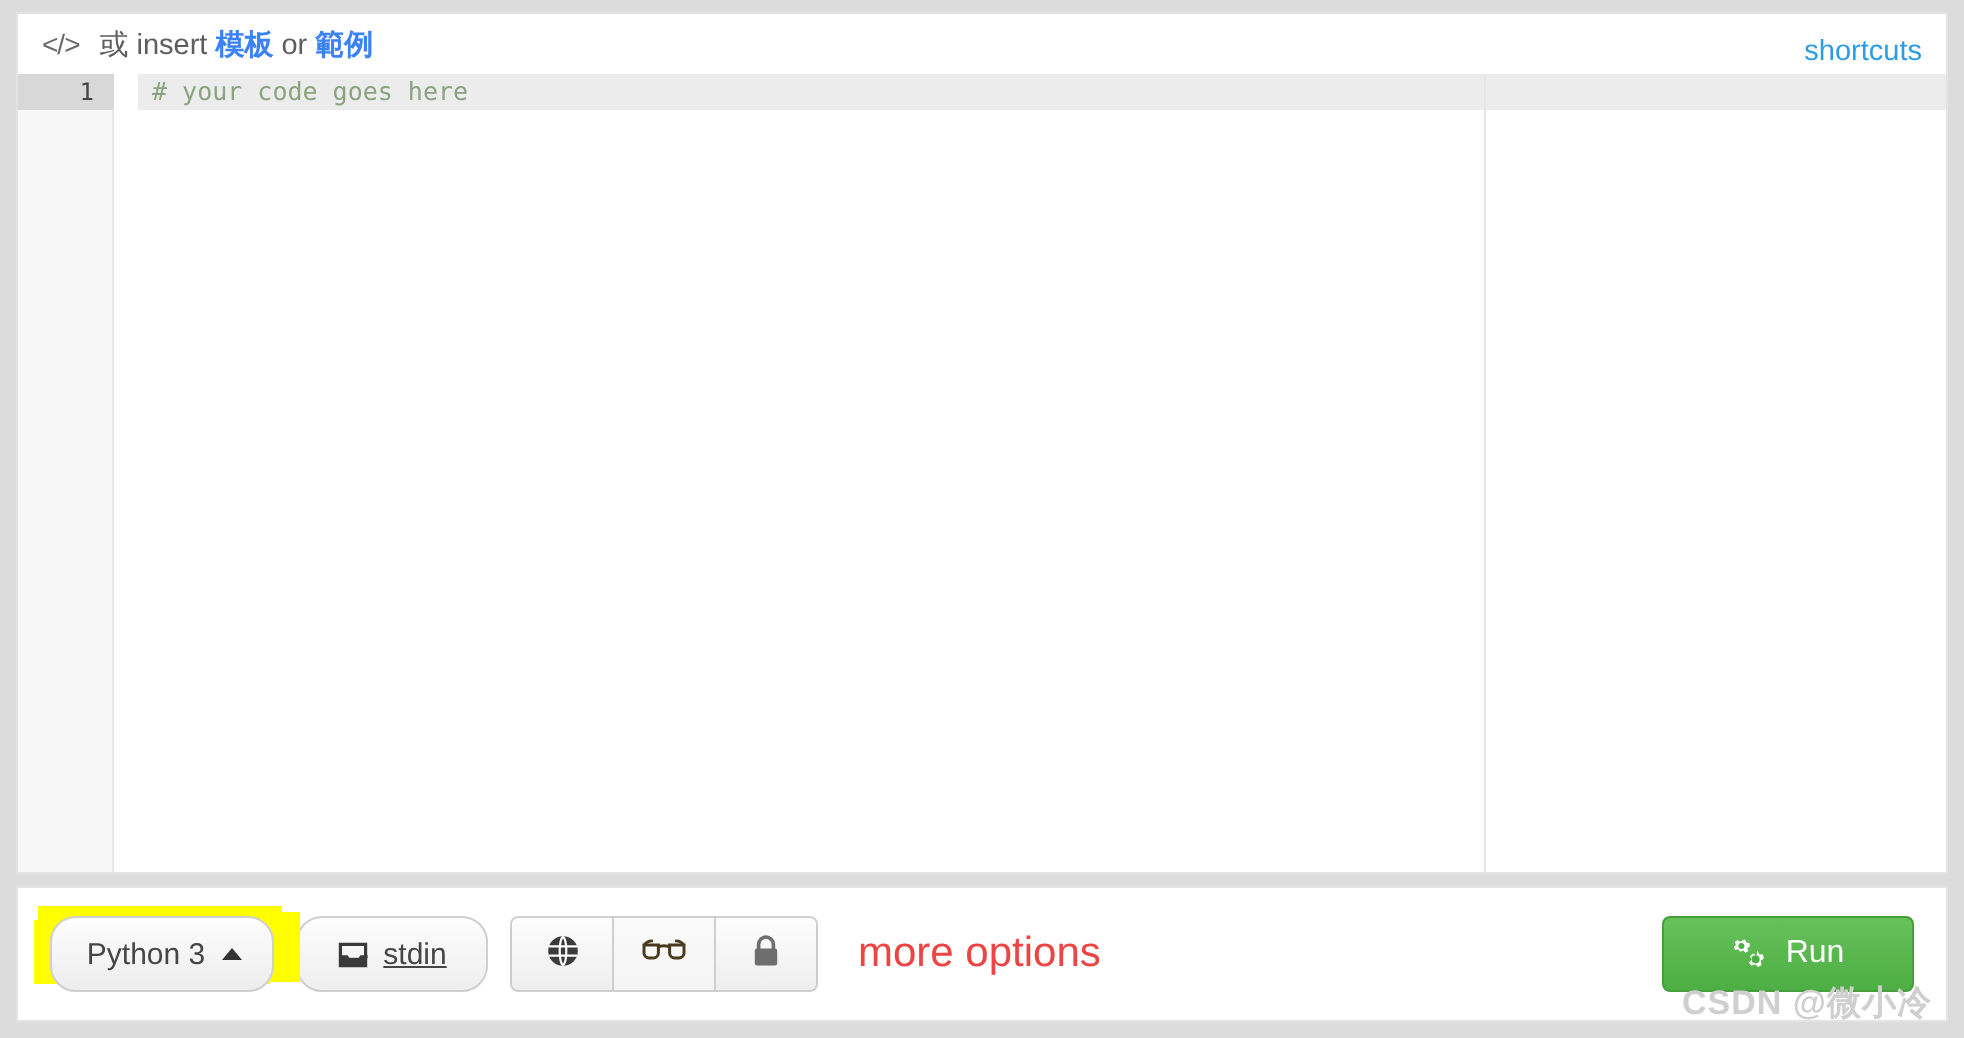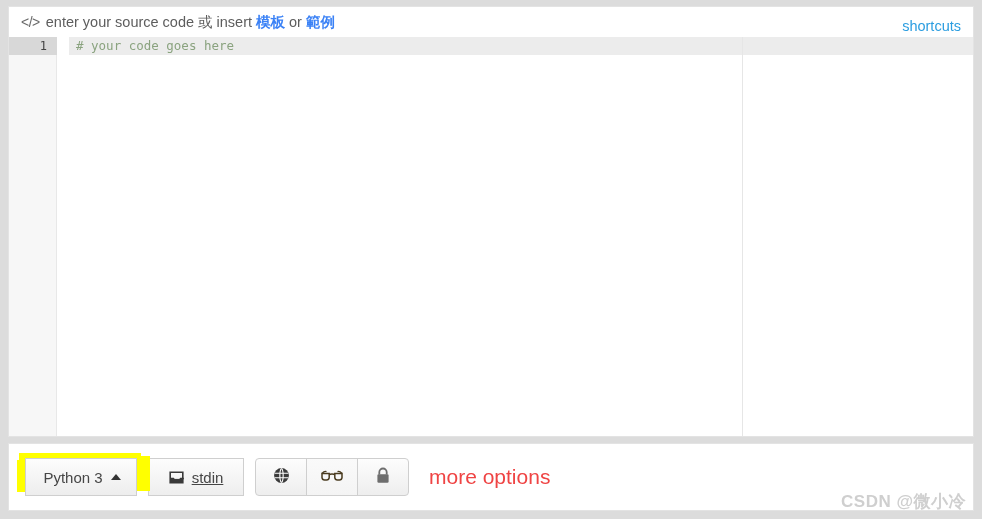--- a/index.html
+++ b/index.html
@@ -166,21 +166,21 @@
     right: 16px;
     height: 42px;
     display: flex;
     align-items: center;
   }
 
   .btn {
     height: 38px;
     box-sizing: border-box;
     border: 1px solid #cfcfcf;
-    border-radius: 0;
+    border-radius: 13px;
     background: linear-gradient(#fdfdfd, #eeeeee);
     color: #464646;
     font-size: 15px;
     display: inline-flex;
     align-items: center;
     justify-content: center;
     cursor: pointer;
     padding: 0 14px;
     white-space: nowrap;
   }
@@ -286,21 +286,20 @@
   }
 </style>
 </head>
 <body>
 
 <div id="app">
 
   <div class="header">
     <div class="header-left">
       <span class="code-glyph">&lt;/&gt;</span>
-      <span class="header-text">enter your source code</span>
       <span class="hdr-sp"></span>
       <span class="header-text">或</span>
       <span class="hdr-sp"></span>
       <span class="header-text">insert</span>
       <span class="hdr-sp"></span>
       <a class="hdr-link">模板</a>
       <span class="hdr-sp"></span>
       <span class="header-text">or</span>
       <span class="hdr-sp"></span>
       <a class="hdr-link">範例</a>
@@ -368,20 +367,33 @@
             <svg width="14" height="17" viewBox="0 0 14 17">
               <path d="M3.3 7.5V5.2a3.7 3.7 0 0 1 7.4 0v2.3" fill="none" stroke="#6e6e6e" stroke-width="1.8"></path>
               <rect x="1.4" y="7.2" width="11.2" height="8.6" rx="1.2" fill="#6e6e6e"></rect>
             </svg>
           </span>
         </div>
       </div>
 
       <a class="more-options">more options</a>
 
+      <div class="run-btn">
+        <span class="gears-icon">
+          <svg width="19" height="17" viewBox="0 0 19 17">
+            <g fill="#ffffff">
+              <path d="M6.6 0.8l.5 1.5 1.6.2.3 1.6-1.3.9.4 1.6-1.4.8L5.6 6.3l-1.5.6-1-1.3-1.5.4-.7-1.5 1.1-1.1L1.4 2l1.3-1 1.3.9 1.4-.8z"></path>
+              <circle cx="4.7" cy="4" r="1.5" fill="#4cae43"></circle>
+              <path d="M12.8 6.2l.7 1.9 2 .2.4 2-1.6 1.2.5 2-1.8 1-1.4-1.4-1.9.8-1.3-1.6 1.4-1.4-.8-1.9 1.6-1.3 1.7 1.1z"></path>
+              <circle cx="11.8" cy="10.6" r="2" fill="#4cae43"></circle>
+            </g>
+          </svg>
+        </span>
+        <span>Run</span>
+      </div>
 
     </div>
   </div>
 
   <div class="marker m1"></div>
   <div class="marker m2"></div>
   <div class="marker m3"></div>
   <div class="marker m4"></div>
 
   <div class="watermark">CSDN @微小冷</div>

